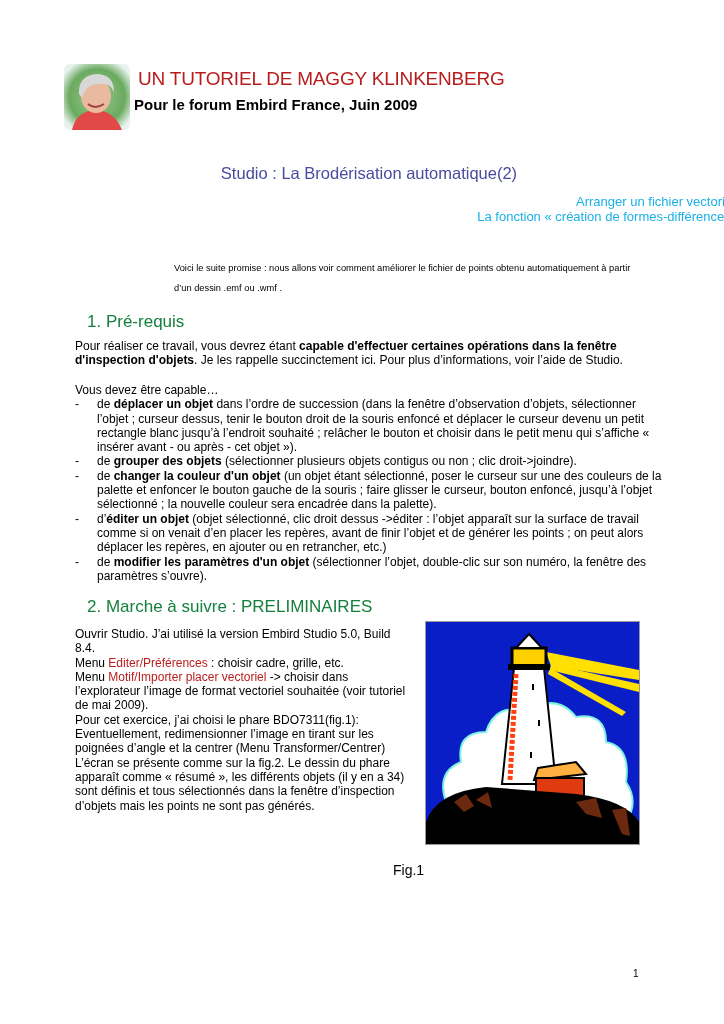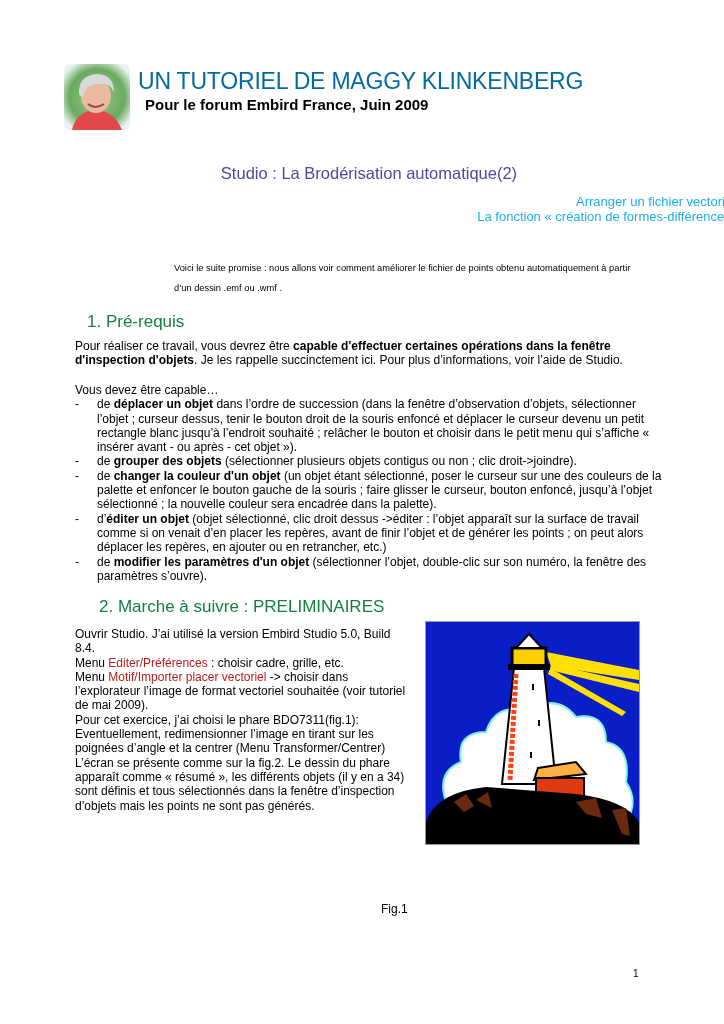--- a/index.html
+++ b/index.html
@@ -1,39 +1,39 @@
 <!DOCTYPE html>
 <html><head>
 <meta charset="utf-8">
 <style>
   html, body { margin: 0; padding: 0; background: #ffffff; }
   body { width: 724px; height: 1024px; position: relative; overflow: hidden;
          font-family: "Liberation Sans", sans-serif; color: #000; }
   .abs { position: absolute; }
   #avatar { left: 64px; top: 64px; width: 66px; height: 66px; border-radius: 6px; overflow: hidden; }
-  #main-title { left: 138px; top: 68px; font-size: 23px; color: #0369a1; white-space: nowrap; letter-spacing: -0.2px; }
-  #subtitle { left: 145px; top: 96px; font-size: 15px; font-weight: bold; white-space: nowrap; }
+  #main-title { left: 138px; top: 68px; font-size: 19px; color: #b91c1c; white-space: nowrap; letter-spacing: -0.2px; }
+  #subtitle { left: 134px; top: 96px; font-size: 15px; font-weight: bold; white-space: nowrap; }
   #doc-title { left: 0; width: 724px; top: 164px; text-align: center; font-size: 16.5px; color: #4a4aa0; padding-left: 14px; box-sizing: border-box; }
   #doc-sub1, #doc-sub2 { left: 11px; width: 724px; text-align: right; font-size: 13px; color: #1ab0e8; }
   #doc-sub1 { top: 194px; padding-left: 14px; box-sizing: border-box; }
   #doc-sub2 { top: 209px; padding-left: 2px; box-sizing: border-box; }
   #intro { left: 174px; top: 258px; width: 470px; font-size: 9.3px; line-height: 20px; }
   .h2 { font-size: 17px; color: #15803d; white-space: nowrap; }
   #sec1-title { left: 87px; top: 312px; }
-  #sec2-title { left: 99px; top: 597px; }
+  #sec2-title { left: 87px; top: 597px; }
   .body { font-size: 12px; line-height: 14.3px; }
   #sec1-para { left: 75px; top: 339px; width: 590px; }
   #sec1-capable { left: 75px; top: 383px; width: 590px; }
   ul.dash { list-style: none; margin: 0; padding: 0; }
   ul.dash li { position: relative; padding-left: 22px; }
   ul.dash li .dash-mark { position: absolute; left: 0; top: 0; }
   #sec2-text { left: 75px; top: 627px; width: 335px; font-size: 12px; line-height: 14.3px; }
   .menu-link { color: #b91c1c; }
   #fig1 { left: 425px; top: 621px; width: 213px; height: 222px; border: 1px solid #999; background: #0a1ec8; overflow: hidden; }
-  #fig1-caption { left: 381px; top: 862px; font-size: 12px; margin-top: 40px; }
+  #fig1-caption { left: 393px; top: 862px; font-size: 14px; }
   #page-number { left: 633px; top: 968px; font-size: 10px; }
   b { font-weight: bold; }
 </style>
 </head>
 <body>
 
 <div id="avatar" class="abs">
   <svg width="66" height="66" viewBox="0 0 66 66">
     <defs>
       <radialGradient id="bgG" cx="50%" cy="50%" r="60%">
@@ -52,21 +52,21 @@
 <div id="main-title" class="abs">UN TUTORIEL DE MAGGY KLINKENBERG</div>
 <div id="subtitle" class="abs">Pour le forum Embird France, Juin 2009</div>
 
 <div id="doc-title" class="abs">Studio : La Brodérisation automatique(2)</div>
 <div id="doc-sub1" class="abs">Arranger un fichier vectoriel</div>
 <div id="doc-sub2" class="abs">La fonction « création de formes-différence »</div>
 <div id="intro" class="abs">Voici le suite promise : nous allons voir comment améliorer le fichier de points obtenu automatiquement à partir d’un dessin .emf ou .wmf .</div>
 
 <div id="sec1-title" class="abs h2">1. Pré-requis</div>
 <div id="sec1-para" class="abs body">
-  <span>Pour réaliser ce travail, vous devrez être </span><b>capable d'effectuer certaines opérations dans la fenêtre d'inspection d'objets</b><span>. Je les rappelle succinctement ici. Pour plus d’informations, voir l’aide de Studio.</span>
+  <span>Pour réaliser ce travail, vous devrez étant </span><b>capable d'effectuer certaines opérations dans la fenêtre d'inspection d'objets</b><span>. Je les rappelle succinctement ici. Pour plus d’informations, voir l’aide de Studio.</span>
 </div>
 <div id="sec1-capable" class="abs body">
   <div>Vous devez être capable…</div>
   <ul class="dash">
     <li><span class="dash-mark">-</span><span>de </span><b>déplacer un objet</b><span> dans l’ordre de succession (dans la fenêtre d’observation d’objets, sélectionner l’objet ; curseur dessus, tenir le bouton droit de la souris enfoncé et déplacer le curseur devenu un petit rectangle blanc jusqu’à l’endroit souhaité ; relâcher le bouton et choisir dans le petit menu qui s’affiche « insérer avant - ou après - cet objet »).</span></li>
     <li><span class="dash-mark">-</span><span>de </span><b>grouper des objets</b><span> (sélectionner plusieurs objets contigus ou non ; clic droit-&gt;joindre).</span></li>
     <li><span class="dash-mark">-</span><span>de </span><b>changer la couleur d'un objet</b><span> (un objet étant sélectionné, poser le curseur sur une des couleurs de la palette et enfoncer le bouton gauche de la souris ; faire glisser le curseur, bouton enfoncé, jusqu’à l’objet sélectionné ; la nouvelle couleur sera encadrée dans la palette).</span></li>
     <li><span class="dash-mark">-</span><span>d’</span><b>éditer un objet</b><span> (objet sélectionné, clic droit dessus -&gt;éditer : l’objet apparaît sur la surface de travail comme si on venait d’en placer les repères, avant de finir l’objet et de générer les points ; on peut alors déplacer les repères, en ajouter ou en retrancher, etc.)</span></li>
     <li><span class="dash-mark">-</span><span>de </span><b>modifier les paramètres d'un objet</b><span> (sélectionner l’objet, double-clic sur son numéro, la fenêtre des paramètres s’ouvre).</span></li>
   </ul>

